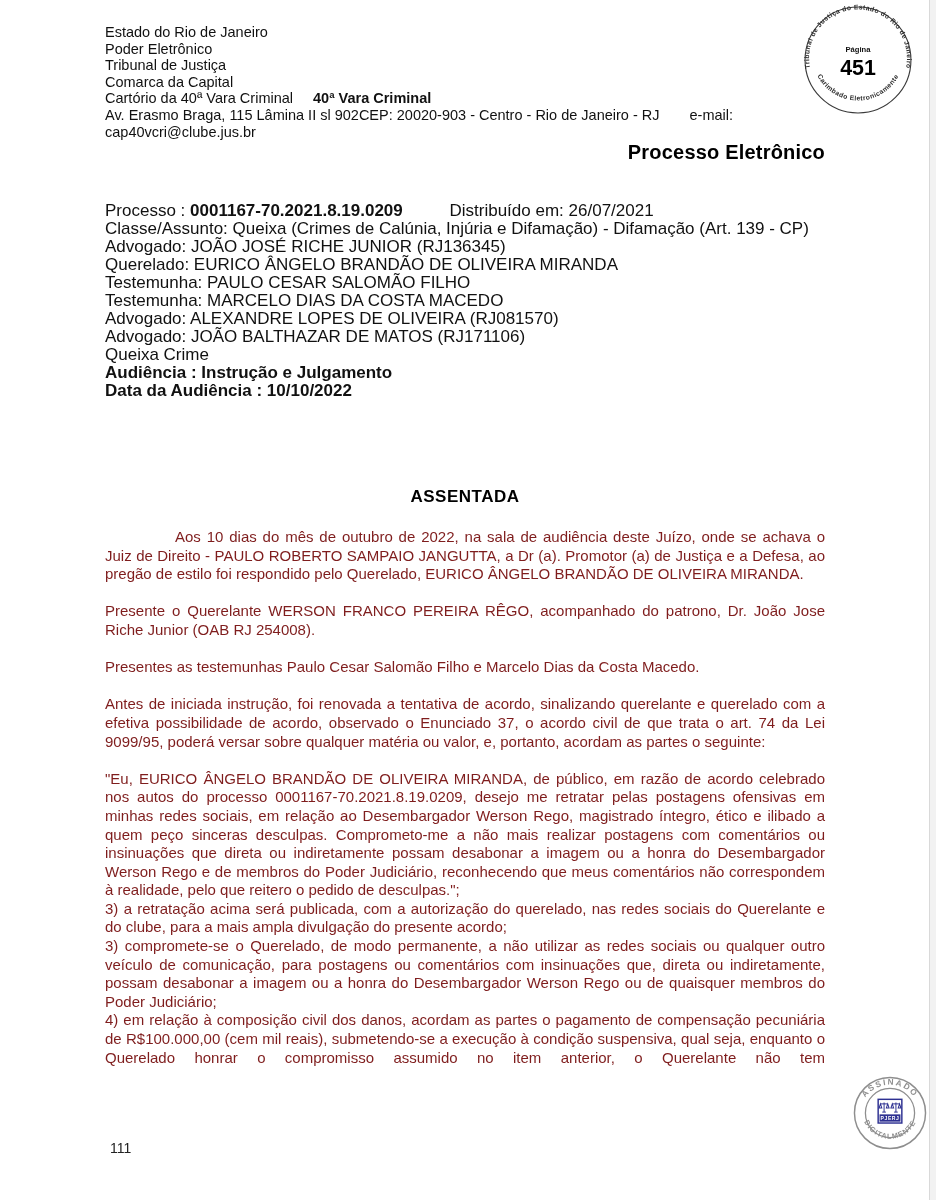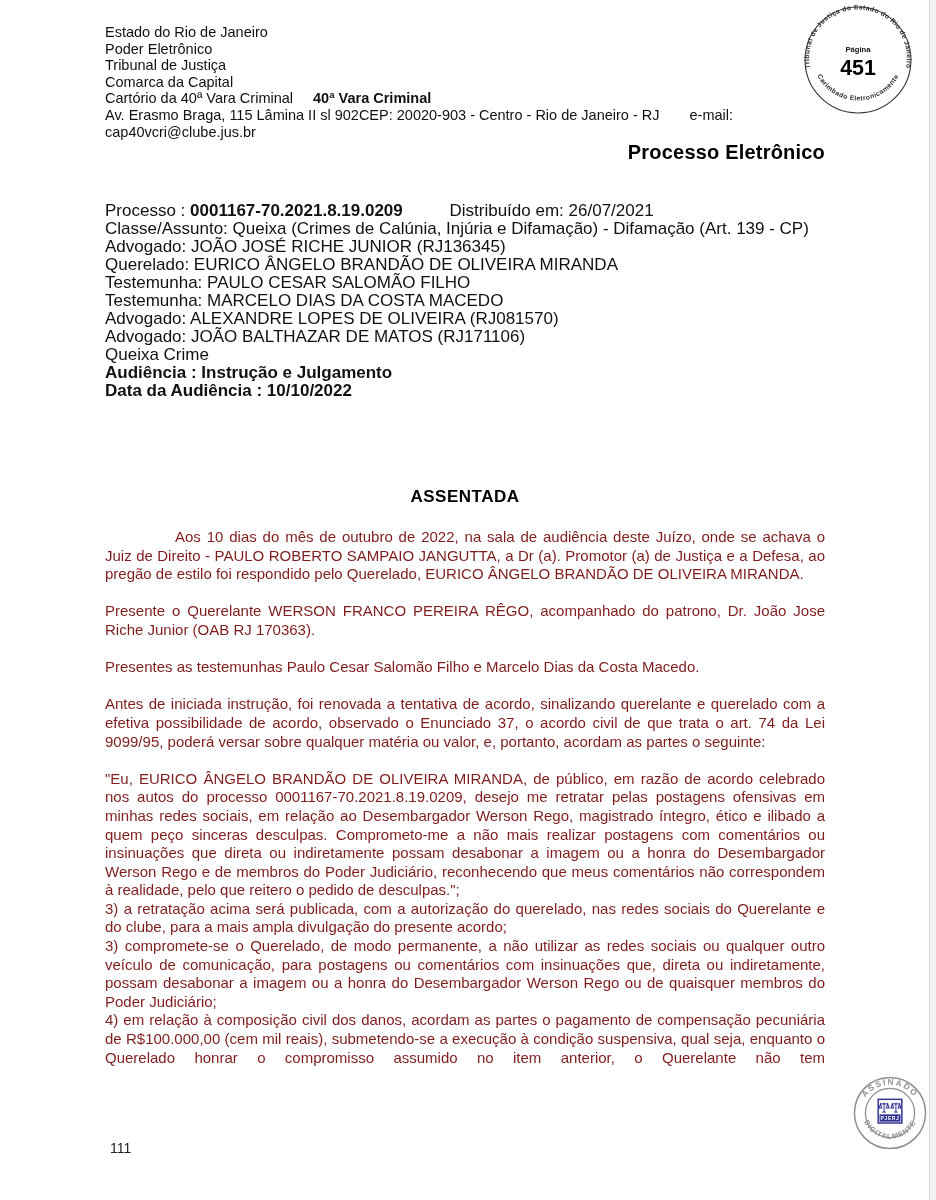--- a/index.html
+++ b/index.html
@@ -87,21 +87,21 @@
     <div>Advogado: JOÃO BALTHAZAR DE MATOS (RJ171106)</div>
     <div>Queixa Crime</div>
     <div class="bold">Audiência : Instrução e Julgamento</div>
     <div class="bold">Data da Audiência : 10/10/2022</div>
   </div>
 
   <div class="heading">ASSENTADA</div>
 
   <div class="body-text">
     <p class="indent">Aos 10 dias do mês de outubro de 2022, na sala de audiência deste Juízo, onde se achava o Juiz de Direito - PAULO ROBERTO SAMPAIO JANGUTTA, a Dr (a). Promotor (a) de Justiça e a Defesa, ao pregão de estilo foi respondido pelo Querelado, EURICO ÂNGELO BRANDÃO DE OLIVEIRA MIRANDA.</p>
-    <p>Presente o Querelante WERSON FRANCO PEREIRA RÊGO, acompanhado do patrono, Dr. João Jose Riche Junior (OAB RJ 170363).</p>
+    <p>Presente o Querelante WERSON FRANCO PEREIRA RÊGO, acompanhado do patrono, Dr. João Jose Riche Junior (OAB RJ 254008).</p>
     <p>Presentes as testemunhas Paulo Cesar Salomão Filho e Marcelo Dias da Costa Macedo.</p>
     <p>Antes de iniciada instrução, foi renovada a tentativa de acordo, sinalizando querelante e querelado com a efetiva possibilidade de acordo, observado o Enunciado 37, o acordo civil de que trata o art. 74 da Lei 9099/95, poderá versar sobre qualquer matéria ou valor, e, portanto, acordam as partes o seguinte:</p>
     <div class="items">
       <p>"Eu, EURICO ÂNGELO BRANDÃO DE OLIVEIRA MIRANDA, de público, em razão de acordo celebrado nos autos do processo 0001167-70.2021.8.19.0209, desejo me retratar pelas postagens ofensivas em minhas redes sociais, em relação ao Desembargador Werson Rego, magistrado íntegro, ético e ilibado a quem peço sinceras desculpas. Comprometo-me a não mais realizar postagens com comentários ou insinuações que direta ou indiretamente possam desabonar a imagem ou a honra do Desembargador Werson Rego e de membros do Poder Judiciário, reconhecendo que meus comentários não correspondem à realidade, pelo que reitero o pedido de desculpas.";</p>
       <p>3) a retratação acima será publicada, com a autorização do querelado, nas redes sociais do Querelante e do clube, para a mais ampla divulgação do presente acordo;</p>
       <p>3) compromete-se o Querelado, de modo permanente, a não utilizar as redes sociais ou qualquer outro veículo de comunicação, para postagens ou comentários com insinuações que, direta ou indiretamente, possam desabonar a imagem ou a honra do Desembargador Werson Rego ou de quaisquer membros do Poder Judiciário;</p>
       <p class="justify-last">4) em relação à composição civil dos danos, acordam as partes o pagamento de compensação pecuniária de R$100.000,00 (cem mil reais), submetendo-se a execução à condição suspensiva, qual seja, enquanto o Querelado honrar o compromisso assumido no item anterior, o Querelante não tem</p>
     </div>
   </div>
 

